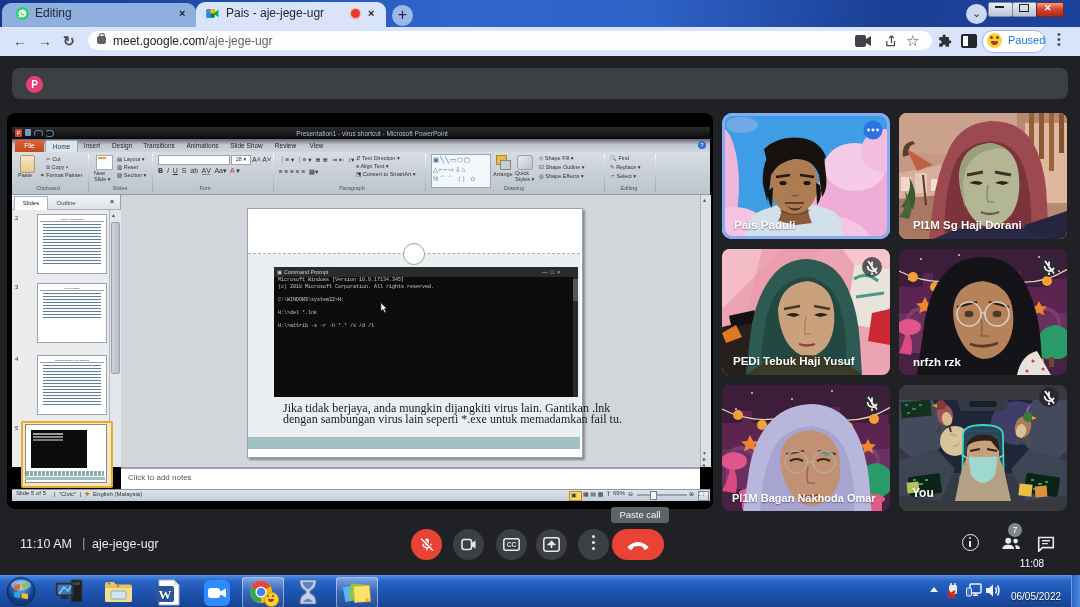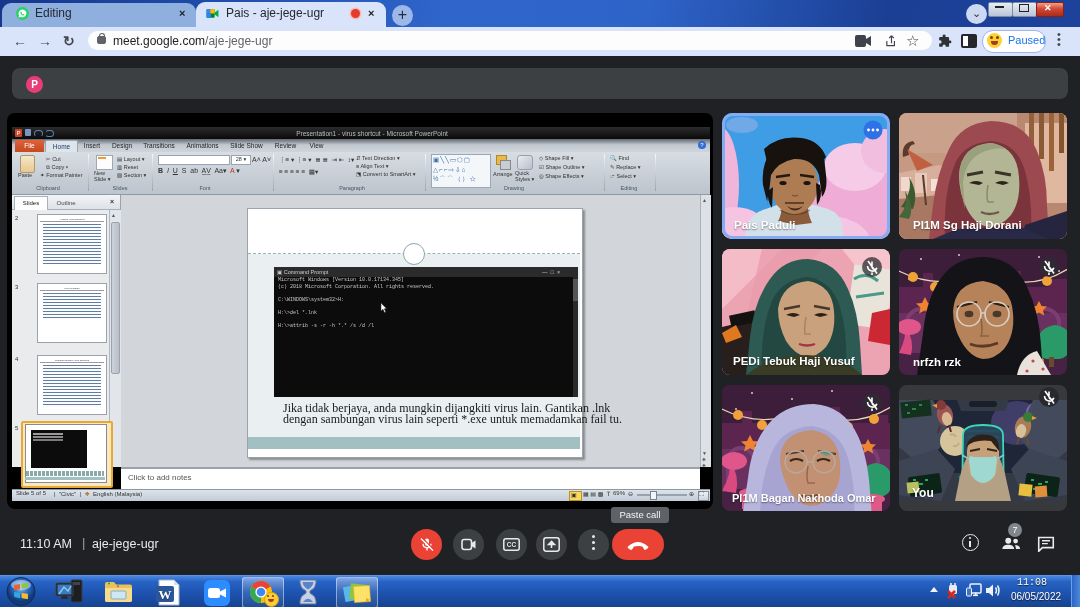--- a/index.html
+++ b/index.html
@@ -43,21 +43,21 @@
   
   #mtime{left:20px;top:537px;font-size:12.5px;color:#e8eaed;}
   #msep{left:82px;top:535px;font-size:13px;color:#9aa0a6;}
   #mcode{left:92px;top:537px;font-size:12.5px;color:#e8eaed;}
   .cbtn{top:529px;width:31px;height:31px;border-radius:50%;background:#3c4043;}
   #leavetip{left:611px;top:507px;width:58px;height:16px;background:#5f6368;border-radius:3px;color:#f1f3f4;font-size:9.5px;text-align:center;line-height:16px;}
   #leave{left:612px;top:529px;width:52px;height:31px;border-radius:16px;background:#ea4335;}
   
   #taskbar{left:0;top:575px;width:1080px;height:32px;background:linear-gradient(180deg,#4a86e0 0%,#2763c4 18%,#1d52ae 55%,#16428f 100%);border-top:1px solid #5a96e8;}
   .tkbox{top:577px;width:40px;height:29px;background:linear-gradient(180deg,rgba(255,255,255,.38),rgba(255,255,255,.12) 45%,rgba(255,255,255,.05));border:1px solid rgba(255,255,255,.45);border-radius:3px;}
-  #traytime{right:22px;top:577px;width:52px;font-size:10px;color:#fff;text-align:center;text-shadow:0 1px 1px #123;font-family:Liberation Mono, monospace;}
+  #traytime{right:22px;top:558px;width:52px;font-size:10px;color:#fff;text-align:center;text-shadow:0 1px 1px #123;}
   #traydate{right:12px;top:591px;width:64px;font-size:10px;color:#fff;text-align:center;text-shadow:0 1px 1px #123;}
   #showdesk{right:0;top:575px;width:8px;height:32px;background:linear-gradient(90deg,#2a66c8,#4e88d8);border-left:1px solid #6aa0e8;}
 </style>
 </head>
 <body>
 <div id="s">
 
   <div class="ab" id="tabbar"></div>
   <div class="ab" id="tab1"></div>
   <div class="ab" id="tab2"></div>

